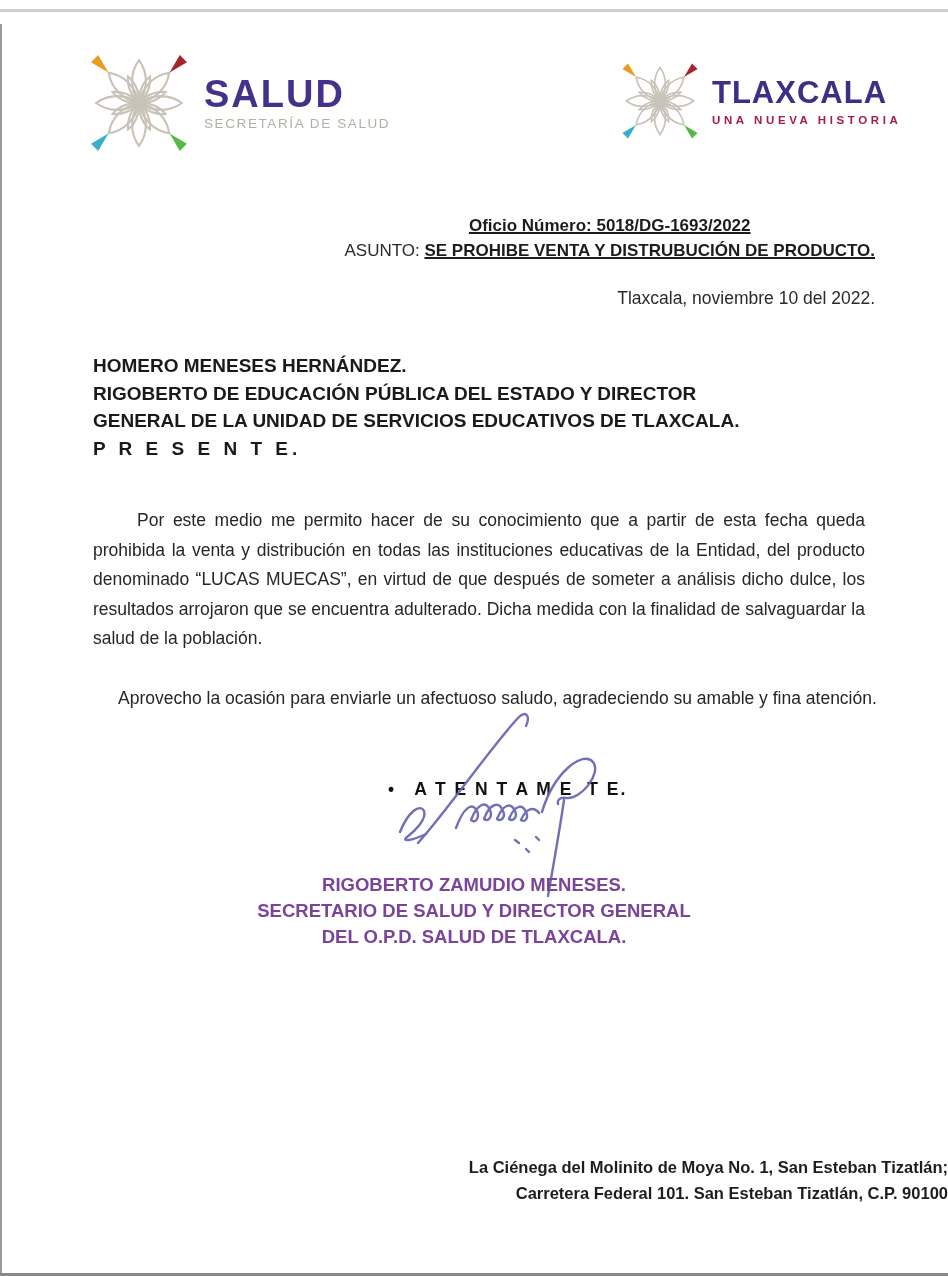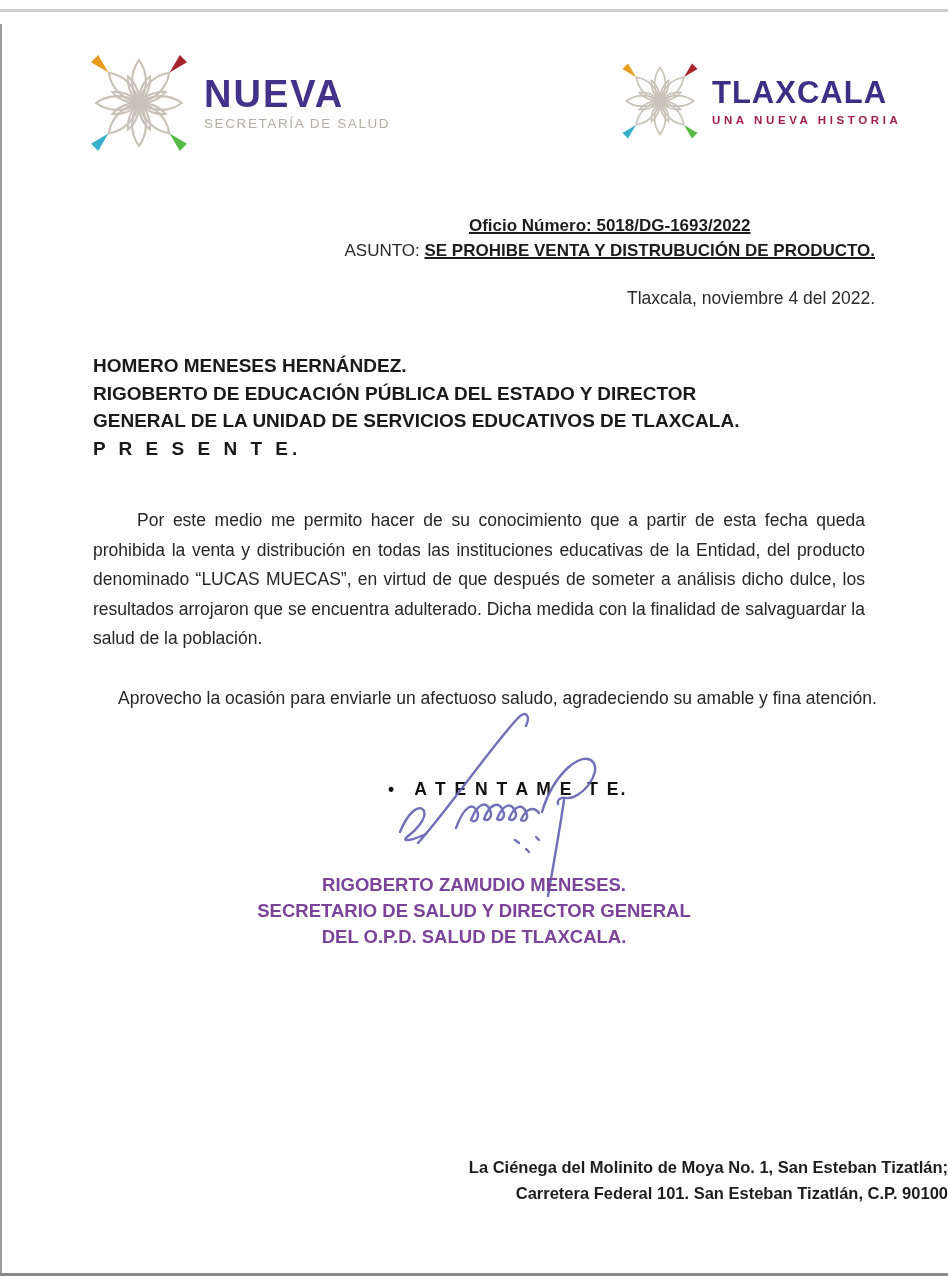--- a/index.html
+++ b/index.html
@@ -81,21 +81,21 @@
         <path d="M50,50 C45.5,42 45.5,30 50,22 C54.5,30 54.5,42 50,50" transform="rotate(247.5,50,50)"></path>
         <path d="M50,50 C45.5,42 45.5,30 50,22 C54.5,30 54.5,42 50,50" transform="rotate(292.5,50,50)"></path>
         <path d="M50,50 C45.5,42 45.5,30 50,22 C54.5,30 54.5,42 50,50" transform="rotate(337.5,50,50)"></path>
       </g>
       <path d="M20,20 L3,10 L10,3 Z" fill="#e89b1e"></path>
       <path d="M20,20 L3,10 L10,3 Z" fill="#a6242b" transform="rotate(90,50,50)"></path>
       <path d="M20,20 L3,10 L10,3 Z" fill="#55b948" transform="rotate(180,50,50)"></path>
       <path d="M20,20 L3,10 L10,3 Z" fill="#39aecb" transform="rotate(270,50,50)"></path>
     </svg>
     <div class="sesa-text">
-      <div class="t1">NUEVA</div>
+      <div class="t1">SALUD</div>
       <div class="t2">SECRETARÍA DE SALUD</div>
     </div>
   </div>
 
   <div class="logo-tlx">
     <svg class="flower small" viewBox="0 0 100 100">
       <g stroke="#c8c2b8" stroke-width="2.1" fill="none">
         <path d="M50,50 C41,37 41,20 50,8 C59,20 59,37 50,50"></path>
         <path d="M50,50 C41,37 41,20 50,8 C59,20 59,37 50,50" transform="rotate(45,50,50)"></path>
         <path d="M50,50 C41,37 41,20 50,8 C59,20 59,37 50,50" transform="rotate(90,50,50)"></path>
@@ -122,21 +122,21 @@
       <div class="t1">TLAXCALA</div>
       <div class="t2">UNA NUEVA HISTORIA</div>
     </div>
   </div>
 
   <div class="meta">
     <div class="oficio">Oficio Número: 5018/DG-1693/2022</div>
     <div><span class="asunto-label">ASUNTO: </span><span class="asunto-value">SE PROHIBE VENTA Y DISTRUBUCIÓN DE PRODUCTO.</span></div>
   </div>
 
-  <div class="dateline">Tlaxcala, noviembre 4 del 2022.</div>
+  <div class="dateline">Tlaxcala, noviembre 10 del 2022.</div>
 
   <div class="addressee">
     <div>HOMERO MENESES HERNÁNDEZ.</div>
     <div>RIGOBERTO DE EDUCACIÓN PÚBLICA DEL ESTADO Y DIRECTOR</div>
     <div>GENERAL DE LA UNIDAD DE SERVICIOS EDUCATIVOS DE TLAXCALA.</div>
     <div class="presente">P R E S E N T E.</div>
   </div>
 
   <div class="body-p1">Por este medio me permito hacer de su conocimiento que a partir de esta fecha queda prohibida la venta y distribución en todas las instituciones educativas de la Entidad, del producto denominado “LUCAS MUECAS”, en virtud de que después de someter a análisis dicho dulce, los resultados arrojaron que se encuentra adulterado. Dicha medida con la finalidad de salvaguardar la salud de la población.</div>
   <div class="body-p2">Aprovecho la ocasión para enviarle un afectuoso saludo, agradeciendo su amable y fina atención.</div>

